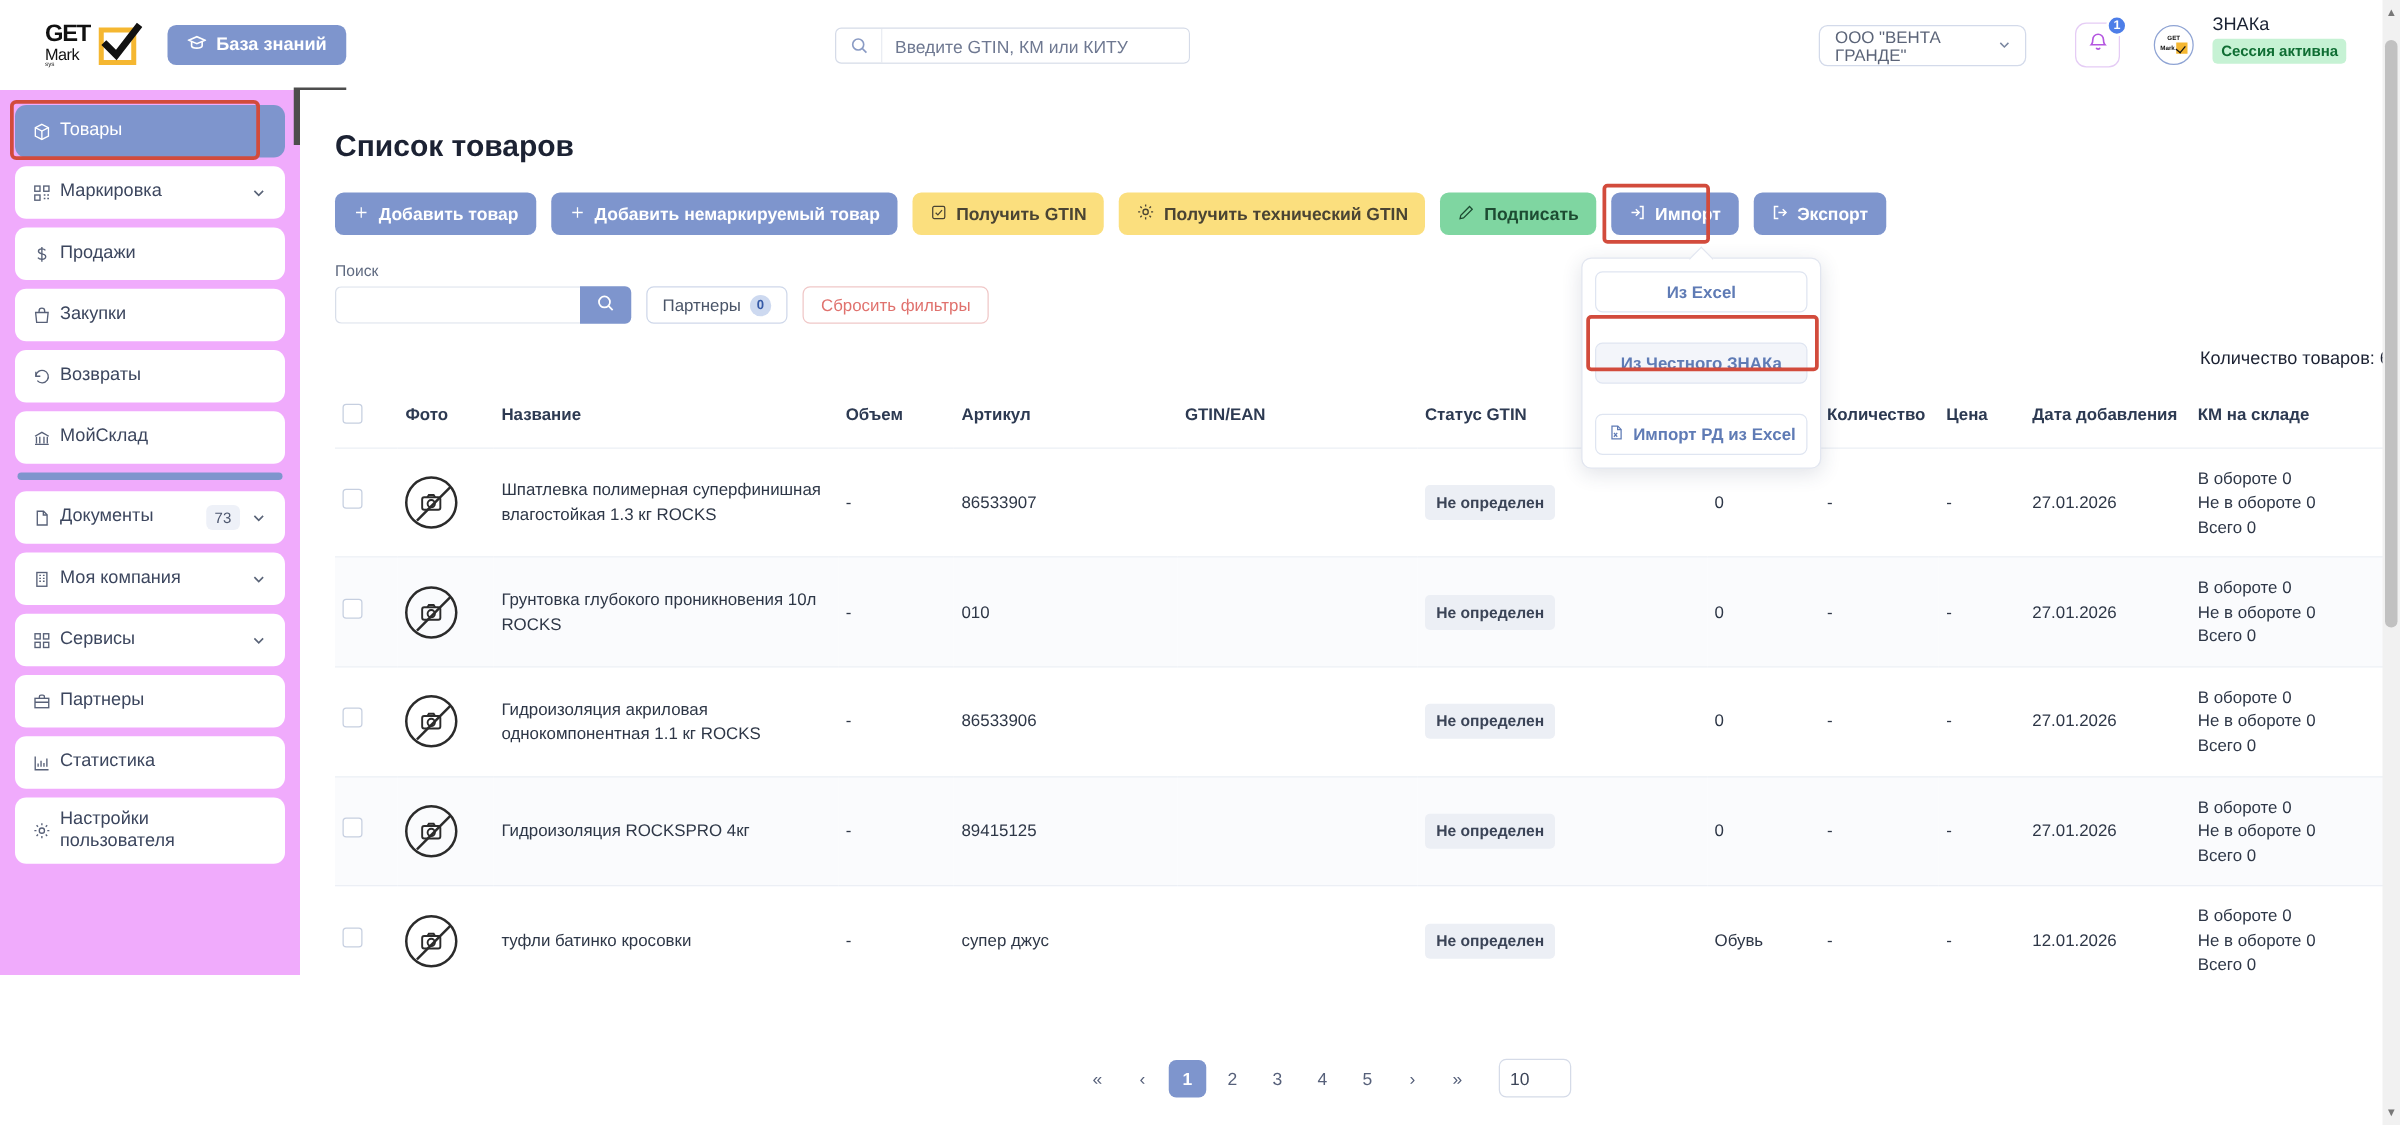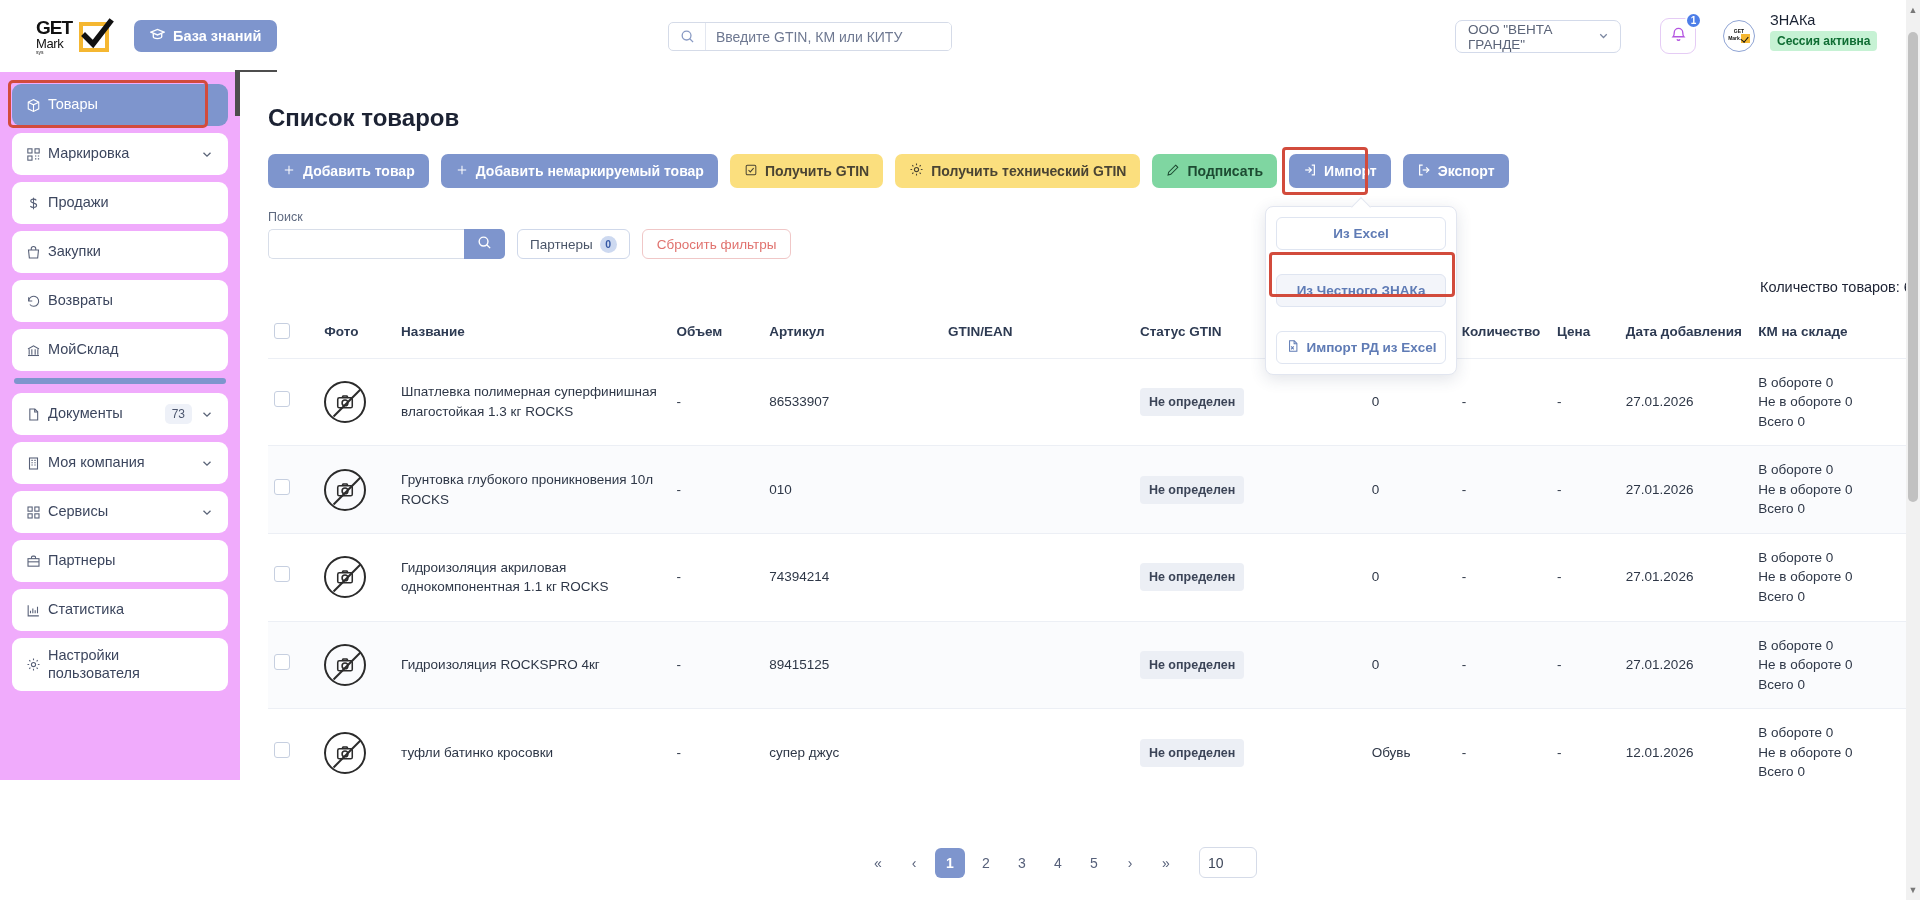--- a/index.html
+++ b/index.html
@@ -687,21 +687,21 @@
                   <svg width="20" height="20" viewBox="0 0 22 22" fill="none" stroke="#2b2b2b" stroke-width="1.7">
                     <rect x="3" y="6.4" width="16" height="11" rx="1.8"></rect>
                     <circle cx="11" cy="12" r="3.2"></circle>
                     <path d="M7.6 6.4l1.3-2h4.2l1.3 2"></path>
                   </svg>
                   <span class="slash"></span>
                 </span>
               </td>
               <td>Гидроизоляция акриловая однокомпонентная 1.1 кг ROCKS</td>
               <td>-</td>
-              <td>74394214</td>
+              <td>86533906</td>
               <td></td>
               <td><span class="status-pill">Не определен</span></td>
               <td>0</td>
               <td>-</td>
               <td>-</td>
               <td>27.01.2026</td>
               <td>
                 <div>В обороте 0</div>
                 <div>Не в обороте 0</div>
                 <div>Всего 0</div>

